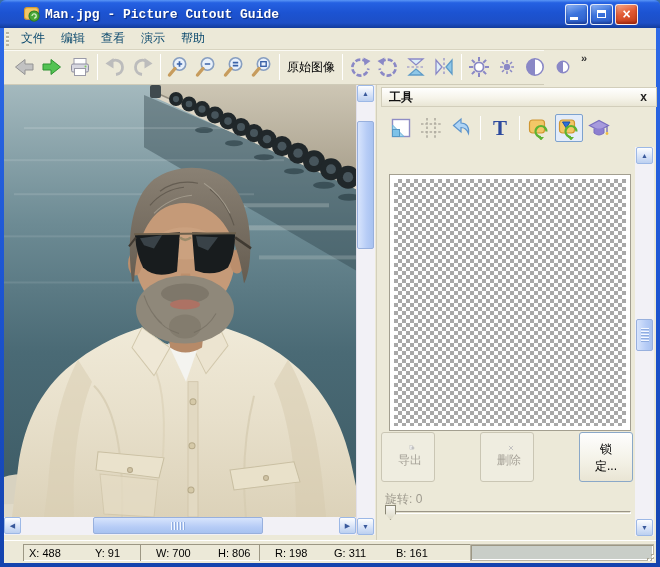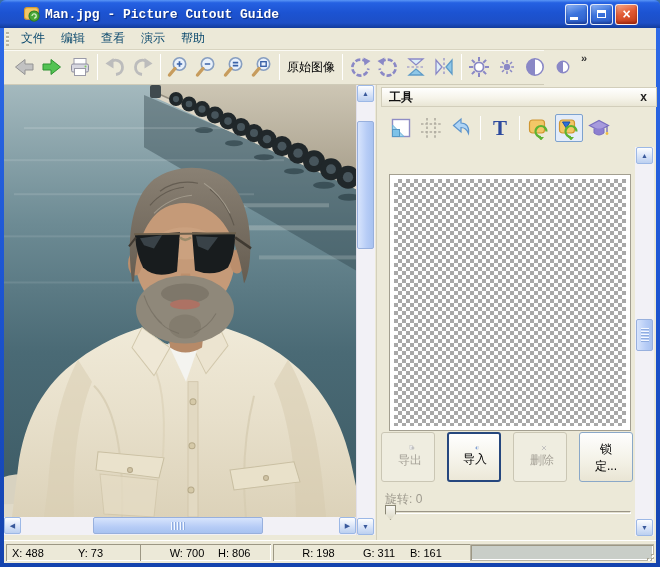--- a/index.html
+++ b/index.html
@@ -484,27 +484,20 @@
         </div>
 
         <div class="panel-buttons">
           <button class="p-btn disabled">
             <svg viewBox="0 0 20 20">
               <rect x="3" y="2.5" width="9" height="13" fill="#eeeeee" stroke="#b4b4b4" stroke-width="1.2"></rect>
               <polygon points="9,7.5 13,7.5 13,4.5 18,10 13,15.5 13,12.5 9,12.5" fill="#c4c4c4" stroke="#a8a8a8" stroke-width="0.8"></polygon>
             </svg>
             <span>导出</span>
           </button>
-          <button class="p-btn focused">
-            <svg viewBox="0 0 20 20">
-              <rect x="8" y="2.5" width="9" height="13" fill="#fdfdfd" stroke="#8a9cb4" stroke-width="1.2"></rect>
-              <polygon points="11,7.5 7,7.5 7,4.5 2,10 7,15.5 7,12.5 11,12.5" fill="#6f9ae0" stroke="#3a6ab0" stroke-width="0.8"></polygon>
-            </svg>
-            <span>导入</span>
-          </button>
           <button class="p-btn disabled">
             <svg viewBox="0 0 20 20">
               <g stroke="#bdbdbd" stroke-width="3" stroke-linecap="round">
                   <path d="M4 4 L16 16 M16 4 L4 16" fill="none"></path>
                 </g>
             </svg>
             <span>删除</span>
           </button>
           <button class="p-btn">
             <svg viewBox="0 0 20 20">
@@ -523,29 +516,29 @@
         </div>
 
         <div class="slider">
           <div class="slider-track"></div>
           <div class="slider-thumb"></div>
         </div>
       </div>
     </div>
 
     <div class="statusbar">
-      <div class="sb-field" style="left:2px;width:156px;">
+      <div class="sb-field" style="left:19px;width:156px;">
         <span style="width:66px;">X: 488</span>
-        <span>Y: 73</span>
+        <span>Y: 91</span>
       </div>
       <div class="sb-field" style="left:136px;width:131px;">
-        <span style="width:62px;margin-left:10px;text-align:center;">W: 700</span>
+        <span style="width:62px;margin-left:10px;">W: 700</span>
         <span>H: 806</span>
       </div>
-      <div class="sb-field" style="left:269px;width:231px;text-align:center;">
+      <div class="sb-field" style="left:255px;width:231px;">
         <span style="width:59px;margin-left:10px;">R: 198</span>
         <span style="width:62px;">G: 311</span>
         <span>B: 161</span>
       </div>
       <div class="swatch" style="left: 466px; width: 184px; background-color: rgb(201, 206, 200);"></div>
       <svg class="grip" viewBox="0 0 13 13">
         <g fill="#aaa695">
             <rect x="9" y="9" width="2" height="2"></rect>
             <rect x="9" y="5" width="2" height="2"></rect>
             <rect x="5" y="9" width="2" height="2"></rect>

